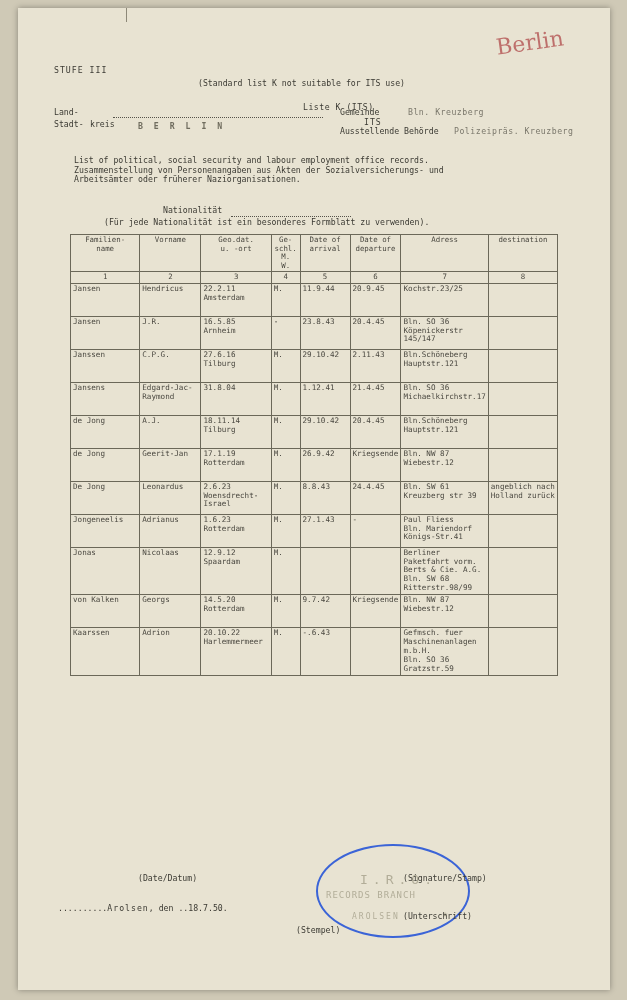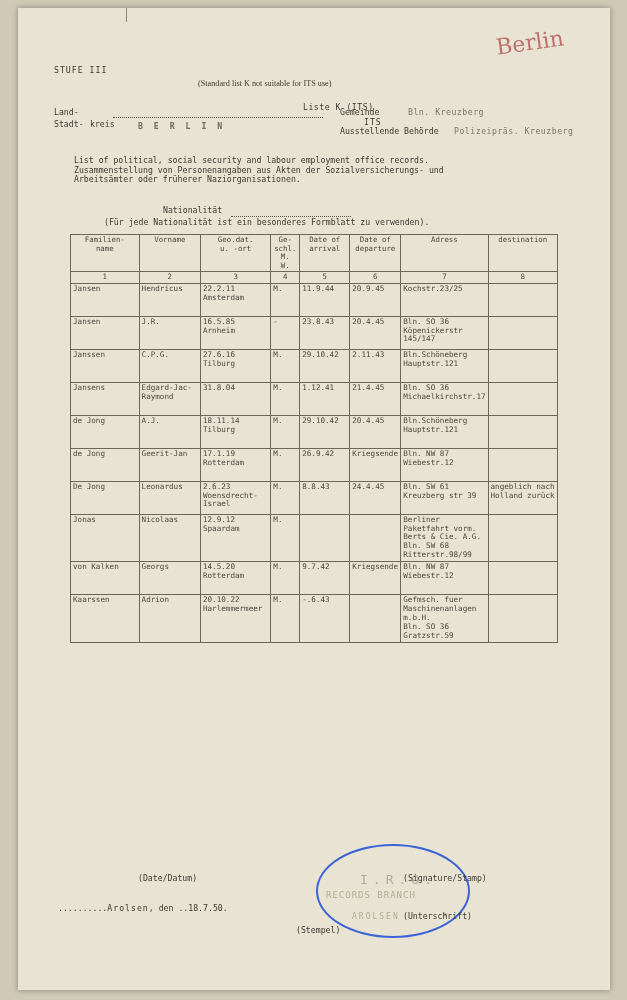--- a/index.html
+++ b/index.html
@@ -27,21 +27,21 @@
   }
   .scribble{
     position:absolute;left:478px;top:22px;
     font-family:"DejaVu Serif", serif;
     font-size:22px;color:#b04a4a;
     transform:rotate(-8deg);
     opacity:.75;
   }
   .hdr-stufe{position:absolute;left:36px;top:58px;letter-spacing:1px;}
   .hdr-liste{position:absolute;left:285px;top:58px;letter-spacing:.5px;margin-top:37px;}
-  .hdr-sub{position:absolute;left:180px;top:71px;font-family:Liberation Serif, serif;}
+  .hdr-sub{position:absolute;left:180px;top:71px;}
   .lbl-land{position:absolute;left:36px;top:100px;}
   .lbl-stadt{position:absolute;left:36px;top:112px;}
   .dots-a{position:absolute;left:95px;top:100px;width:210px;border-bottom:1px dotted #55534a;height:9px;}
   .berlin{position:absolute;left:120px;top:114px;letter-spacing:3px;font-weight:bold;color:#6f6c5e;}
   .lbl-gem{position:absolute;left:322px;top:100px;}
   .gem-val{position:absolute;left:390px;top:100px;color:#6f6c5e;letter-spacing:.5px;}
   .lbl-aus{position:absolute;left:322px;top:119px;}
   .aus-val{position:absolute;left:436px;top:119px;color:#6f6c5e;letter-spacing:.5px;}
   .lbl-its{position:absolute;left:346px;top:110px;letter-spacing:1px;}
   .para{position:absolute;left:56px;top:148px;width:480px;}
@@ -277,20 +277,36 @@
           <td class="dim">M.</td>
           <td class="dim">8.8.43</td>
           <td class="dim">24.4.45</td>
           <td class="dim">
               <span class="cell-l2">Bln. SW 61 Kreuzberg str 39</span>
               <span class="cell-l2"></span>
             </td>
           <td class="dim">angeblich nach Holland zurück</td>
         </tr>
         <tr>
+          <td class="dim">Jongeneelis</td>
+          <td class="dim">Adrianus</td>
+          <td class="dim">
+              <span class="cell-l2">1.6.23</span>
+              <span class="cell-l2">Rotterdam</span>
+            </td>
+          <td class="dim">M.</td>
+          <td class="dim">27.1.43</td>
+          <td class="dim">-</td>
+          <td class="dim">
+              <span class="cell-l2">Paul Fliess</span>
+              <span class="cell-l2">Bln. Mariendorf Königs-Str.41</span>
+            </td>
+          <td class="dim"></td>
+        </tr>
+        <tr>
           <td class="dim">Jonas</td>
           <td class="dim">Nicolaas</td>
           <td class="dim">
               <span class="cell-l2">12.9.12</span>
               <span class="cell-l2">Spaardam</span>
             </td>
           <td class="dim">M.</td>
           <td class="dim"></td>
           <td class="dim"></td>
           <td class="dim">

